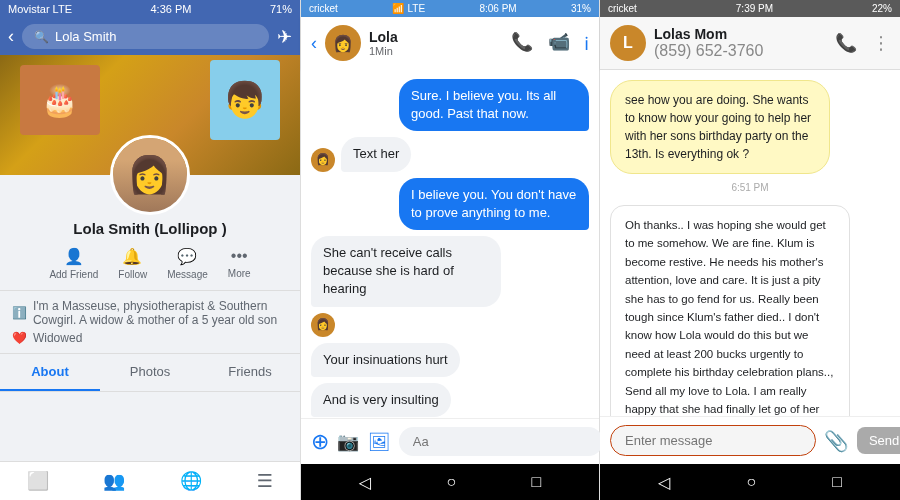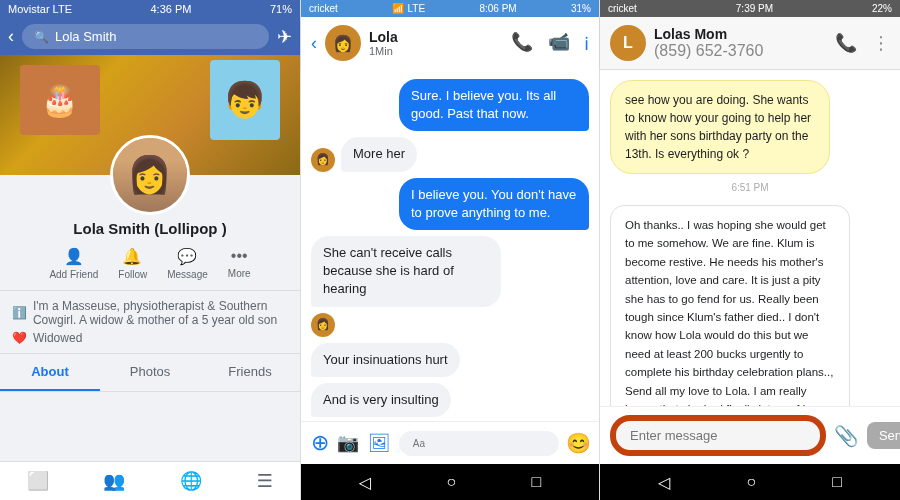--- a/index.html
+++ b/index.html
@@ -46,42 +46,42 @@
     .msg-row { display: flex; align-items: flex-end; gap: 6px; }
     .msg-row.sent { justify-content: flex-end; }
     .msg-row.received { justify-content: flex-start; }
     .msg-avatar { width: 24px; height: 24px; border-radius: 50%; background: #c9872a; flex-shrink: 0; display: flex; align-items: center; justify-content: center; font-size: 11px; color: white; overflow: hidden; }
     .msg-bubble { max-width: 190px; padding: 8px 12px; border-radius: 18px; font-size: 13px; line-height: 1.4; }
     .msg-bubble.sent { background: #1877f2; color: white; border-bottom-right-radius: 4px; }
     .msg-bubble.received { background: #f0f2f5; color: #1c1e21; border-bottom-left-radius: 4px; }
     .p2-input-bar { background: white; padding: 8px 10px; display: flex; align-items: center; gap: 8px; border-top: 1px solid #eee; }
     .p2-plus-icon { color: #1877f2; font-size: 22px; cursor: pointer; }
     .p2-input-icons { display: flex; gap: 10px; color: #1877f2; font-size: 18px; }
-    .p2-text-input { flex: 1; background: #f0f2f5; border: none; border-radius: 20px; padding: 7px 14px; font-size: 10px; color: #1c1e21; }
+    .p2-text-input { flex: 1; background: #f0f2f5; border: none; border-radius: 20px; padding: 7px 14px; font-size: 13px; color: #1c1e21; }
     .p2-emoji-icon { color: #f5a623; font-size: 20px; cursor: pointer; }
     .p2-thumb-icon { color: #1877f2; font-size: 22px; cursor: pointer; }
     .p2-bottom-bar { background: black; height: 36px; display: flex; justify-content: space-around; align-items: center; padding: 4px 20px; }
     .p2-nav-icon { color: white; font-size: 16px; }
 
     
     .panel3 { width: 300px; height: 500px; background: white; display: flex; flex-direction: column; }
     .p3-statusbar { background: #5a5a5a; color: white; font-size: 10px; padding: 3px 8px; display: flex; justify-content: space-between; align-items: center; }
     .p3-header { background: #f7f7f7; padding: 8px 10px; display: flex; align-items: center; gap: 8px; border-bottom: 1px solid #ddd; }
     .p3-avatar { width: 36px; height: 36px; border-radius: 50%; background: #c9872a; display: flex; align-items: center; justify-content: center; color: white; font-size: 16px; font-weight: bold; flex-shrink: 0; }
     .p3-contact-info { flex: 1; }
     .p3-contact-name { font-weight: bold; font-size: 14px; color: #1c1e21; }
     .p3-contact-phone { font-size: 16px; color: #888; }
     .p3-header-icons { display: flex; gap: 14px; color: #888; font-size: 18px; }
     .p3-messages { flex: 1; overflow-y: auto; padding: 10px; background: white; display: flex; flex-direction: column; gap: 6px; }
     .p3-msg-bubble { max-width: 220px; padding: 10px 14px; border-radius: 22px; font-size: 12px; line-height: 1.5; }
     .p3-msg-bubble.received { background: #fff9c4; color: #1c1e21; align-self: flex-start; border: 1px solid #f0e68c; }
     .p3-msg-time { font-size: 10px; color: #aaa; text-align: right; margin-top: 2px; }
     .p3-long-bubble { background: white; border: 1px solid #e0e0e0; border-radius: 14px; padding: 10px 14px; font-size: 11.5px; line-height: 1.6; color: #1c1e21; max-width: 240px; }
     .p3-input-bar { background: white; padding: 8px 10px; display: flex; align-items: center; gap: 8px; border-top: 1px solid #eee; }
-    .p3-text-input { flex: 1; background: #f5f5f5; border: 6px solid #c2410c; border-radius: 20px; padding: 7px 14px; font-size: 13px; color: #be185d; }
+    .p3-text-input { flex: 1; background: #f5f5f5; border: 1px solid #c2410c; border-radius: 20px; padding: 7px 14px; font-size: 13px; color: #be185d; }
     .p3-attach-icon { color: #aaa; font-size: 20px; }
     .p3-send-btn { background: #aaa; color: white; border: none; border-radius: 8px; padding: 6px 12px; font-size: 13px; cursor: pointer; }
     .p3-bottom-bar { background: black; height: 36px; display: flex; justify-content: space-around; align-items: center; padding: 4px 20px; }
     .p3-nav-icon { color: white; font-size: 16px; }
 
     .widowed-row { display: flex; align-items: center; gap: 6px; }
   </style>
 </head>
 <body>
 
@@ -169,21 +169,21 @@
       <span>📹</span>
       <span>ℹ</span>
     </div>
   </div>
   <div class="p2-messages">
     <div class="msg-row sent">
       <div class="msg-bubble sent">Sure. I believe you. Its all good. Past that now.</div>
     </div>
     <div class="msg-row received">
       <div class="msg-avatar">👩</div>
-      <div class="msg-bubble received">More her</div>
+      <div class="msg-bubble received">Text her</div>
     </div>
     <div class="msg-row sent">
       <div class="msg-bubble sent">I believe you. You don't have to prove anything to me.</div>
     </div>
     <div class="msg-row received">
       <div class="msg-bubble received">She can't receive calls because she is hard of hearing</div>
     </div>
     <div class="msg-row received">
       <div class="msg-avatar">👩</div>
     </div>

